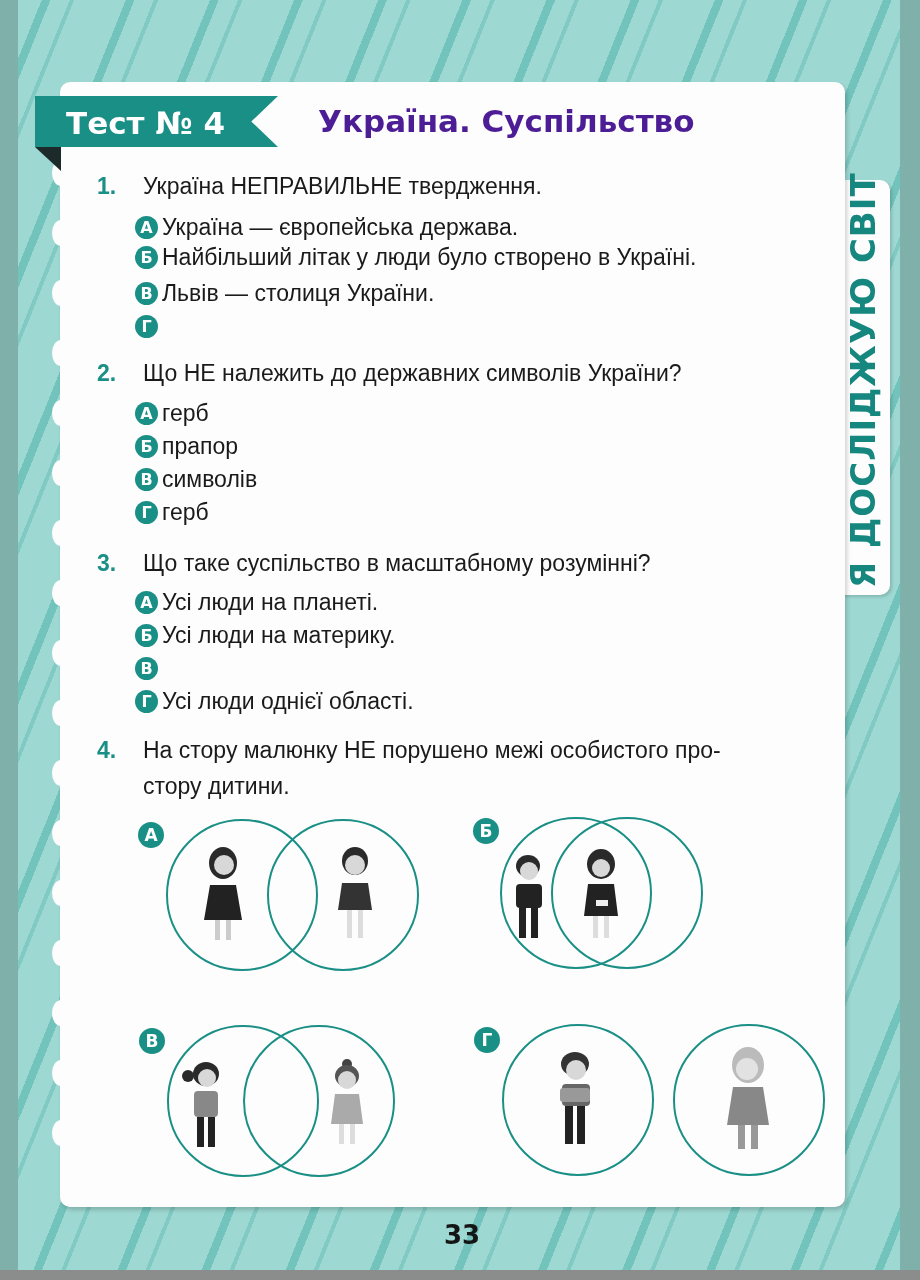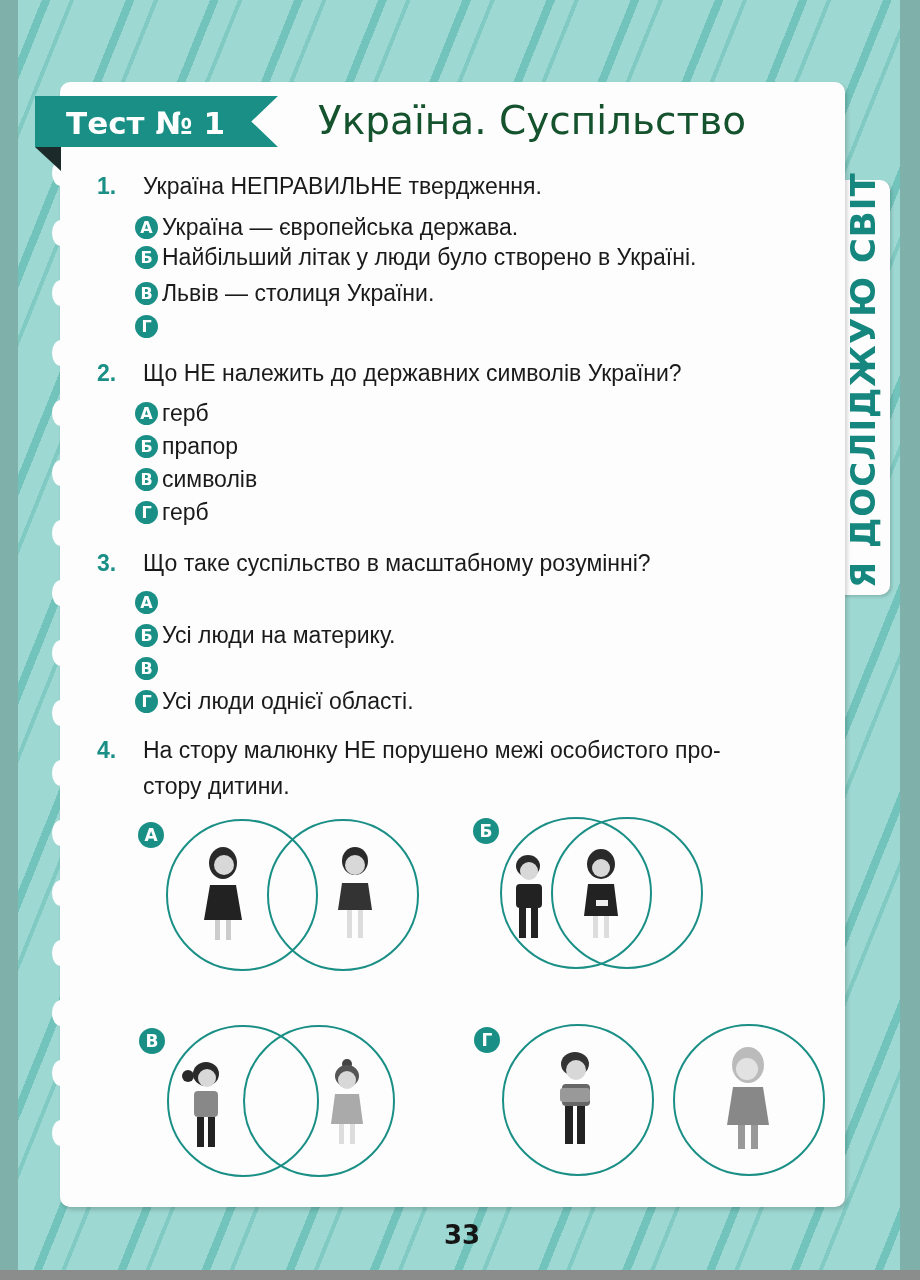--- a/index.html
+++ b/index.html
@@ -57,21 +57,21 @@
     position: absolute; left: 35px; top: 147px; width: 26px; height: 24px;
     background: #1c2b2a; clip-path: polygon(0 0, 100% 0, 100% 100%);
   }
   .ribbon-text {
     position: absolute; left: 66px; top: 100px; height: 46px; line-height: 46px;
     color: #fff; font-weight: bold; font-size: 31px;
     font-family: "DejaVu Sans", sans-serif;
   }
   .title {
     position: absolute; left: 318px; top: 98px; height: 46px; line-height: 46px;
-    color: #14532d; font-weight: normal; font-size: 39px;
+    color: #4c1d95; font-weight: bold; font-size: 31px;
     font-family: "DejaVu Sans", sans-serif;
   }
 
   .q {
     position: absolute; left: 97px; font-size: 23px; color: #1a1a1a;
     line-height: 36px;
   }
   .q-num { display: inline-block; width: 46px; color: #1a8f86; font-weight: bold; }
   .q-text { }
   .q-cont { position: absolute; left: 143px; font-size: 23px; color: #1a1a1a; line-height: 36px; }
@@ -132,21 +132,21 @@
   <div class="scallop" style="top:720px"></div>
   <div class="scallop" style="top:780px"></div>
   <div class="scallop" style="top:840px"></div>
   <div class="scallop" style="top:900px"></div>
   <div class="scallop" style="top:960px"></div>
   <div class="scallop" style="top:1020px"></div>
 </div>
 
 <div class="ribbon"></div>
 <div class="ribbon-fold"></div>
-<div class="ribbon-text">Тест № 1</div>
+<div class="ribbon-text">Тест № 4</div>
 <div class="title">Україна. Суспільство</div>
 
 <div class="q" style="top:168px">
   <span class="q-num">1.</span><span class="q-text">Україна НЕПРАВИЛЬНЕ твердження.</span>
 </div>
 <div class="opt" style="top:210px">
     <span class="bubble">А</span>
     <span>Україна — європейська держава.</span>
   </div>
 <div class="opt" style="top:240px">
@@ -179,20 +179,21 @@
 <div class="opt" style="top:495px">
     <span class="bubble">Г</span>
     <span>герб</span>
   </div>
 
 <div class="q" style="top:545px">
   <span class="q-num">3.</span><span class="q-text">Що таке суспільство в масштабному розумінні?</span>
 </div>
 <div class="opt" style="top:585px">
     <span class="bubble">А</span>
+    <span>Усі люди на планеті.</span>
   </div>
 <div class="opt" style="top:618px">
     <span class="bubble">Б</span>
     <span>Усі люди на материку.</span>
   </div>
 <div class="opt" style="top:651px">
     <span class="bubble">В</span>
   </div>
 <div class="opt" style="top:684px">
     <span class="bubble">Г</span>

